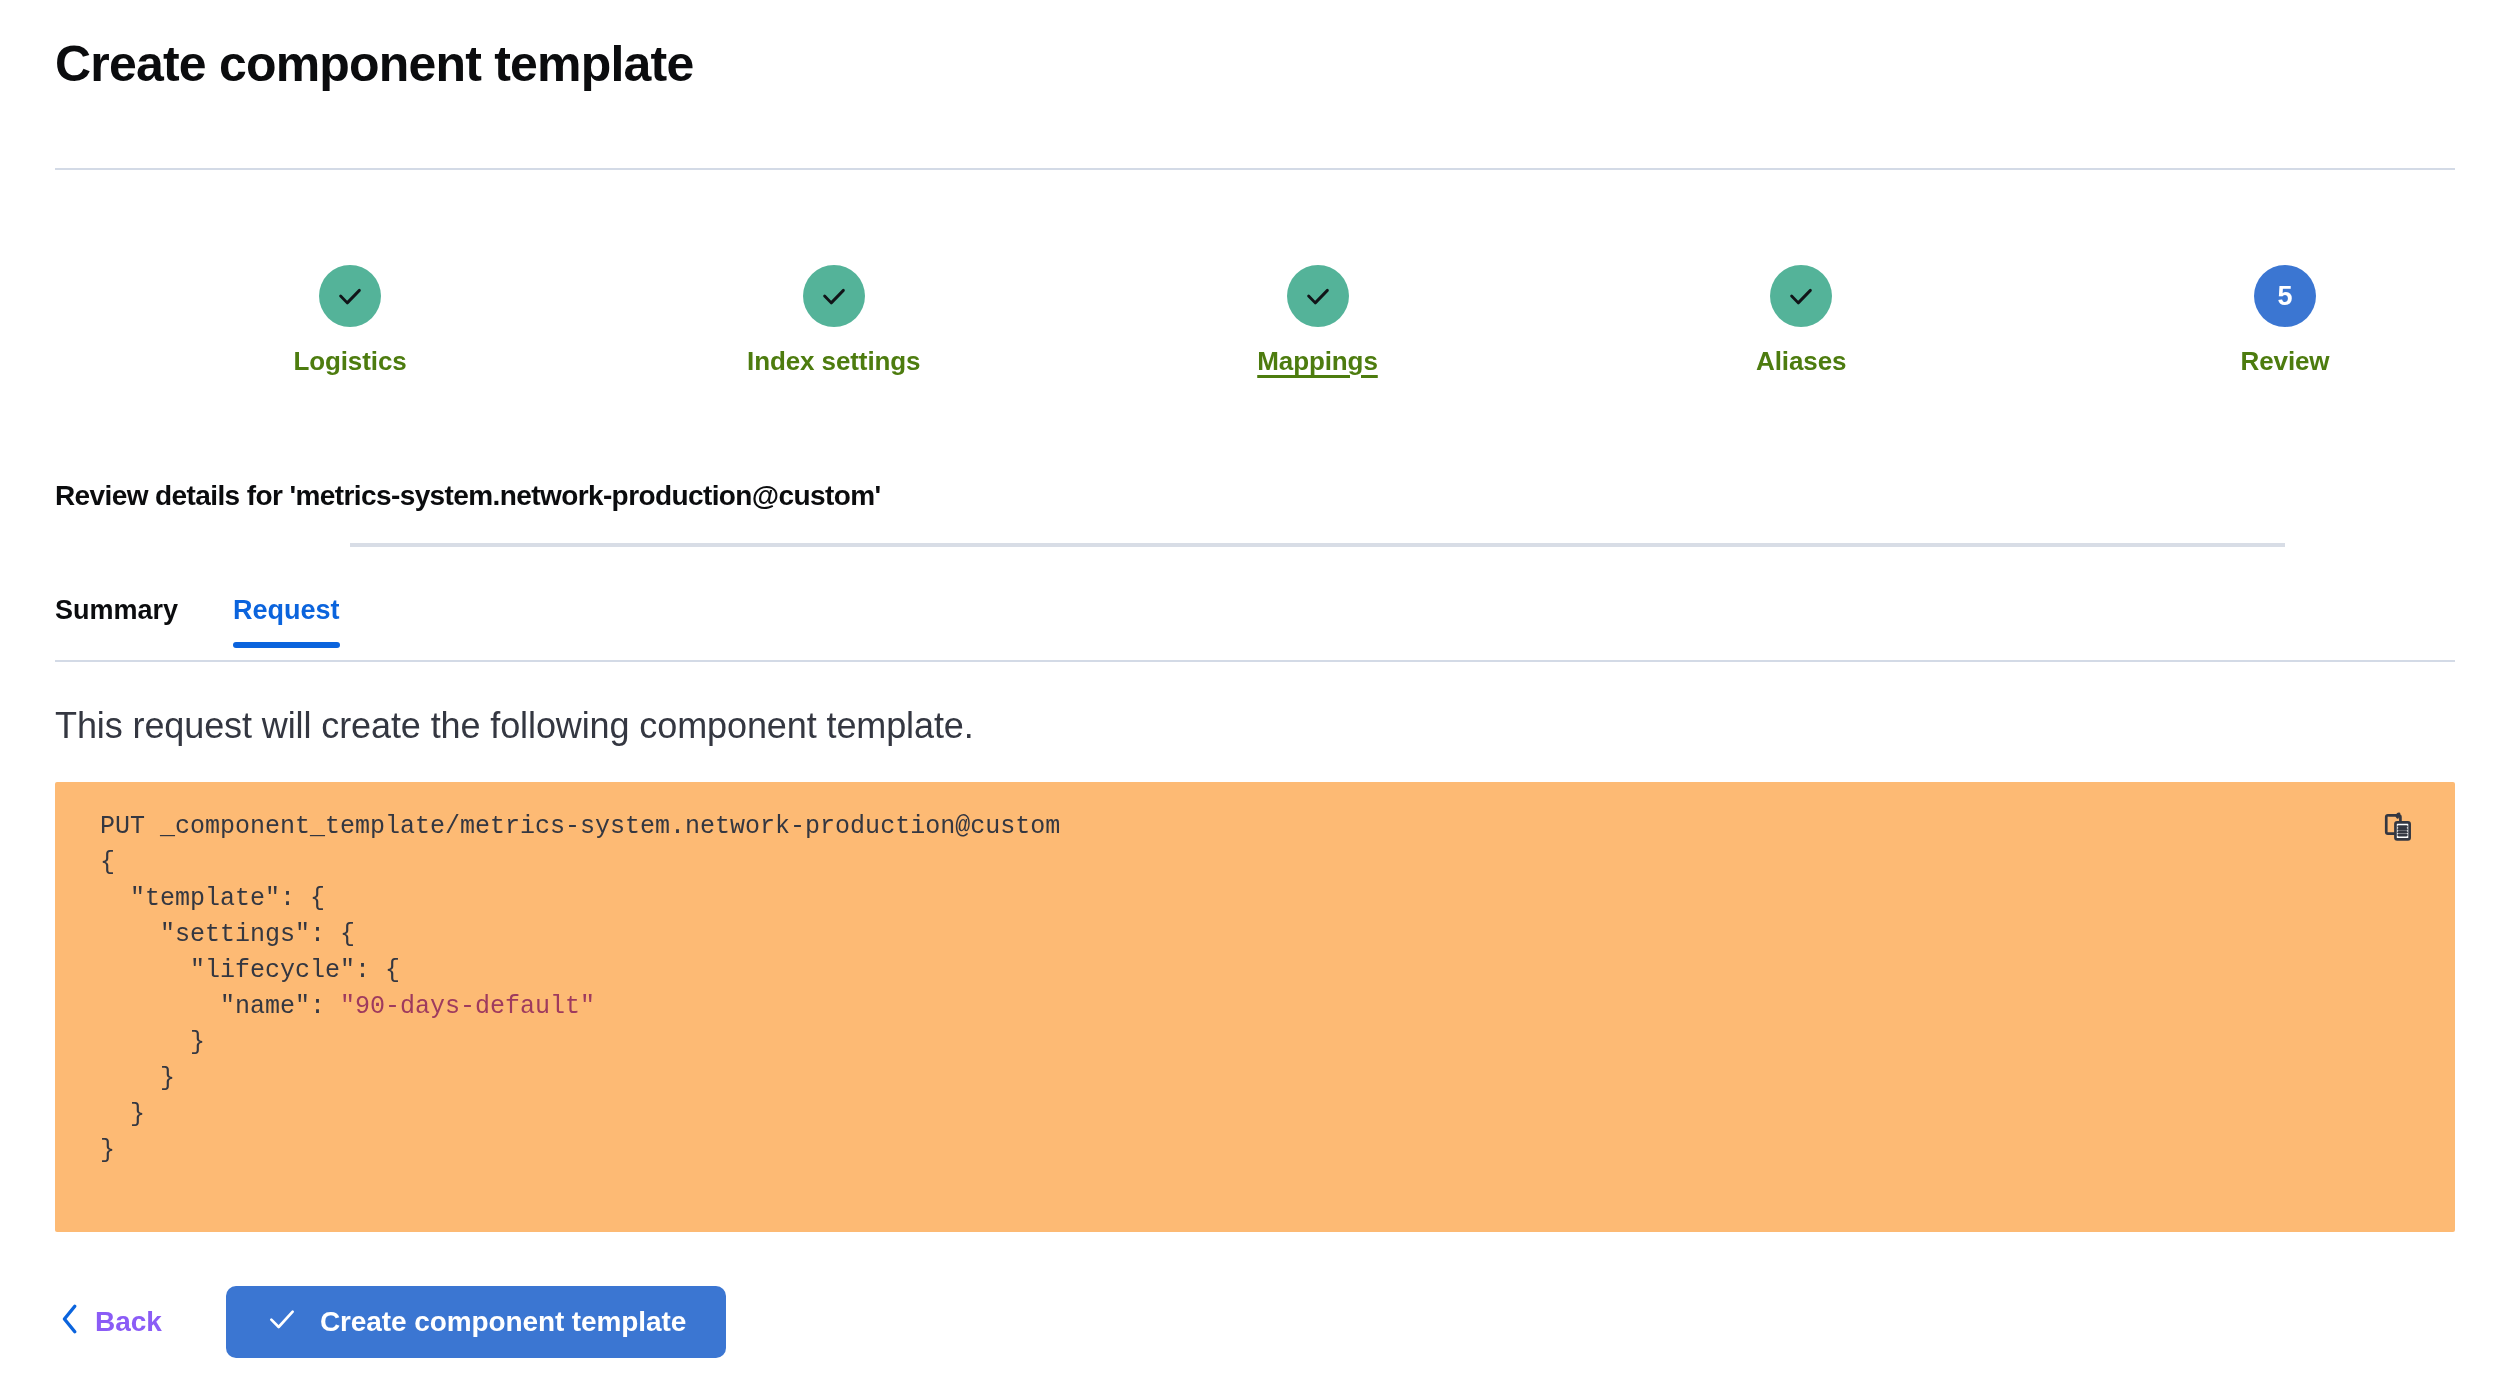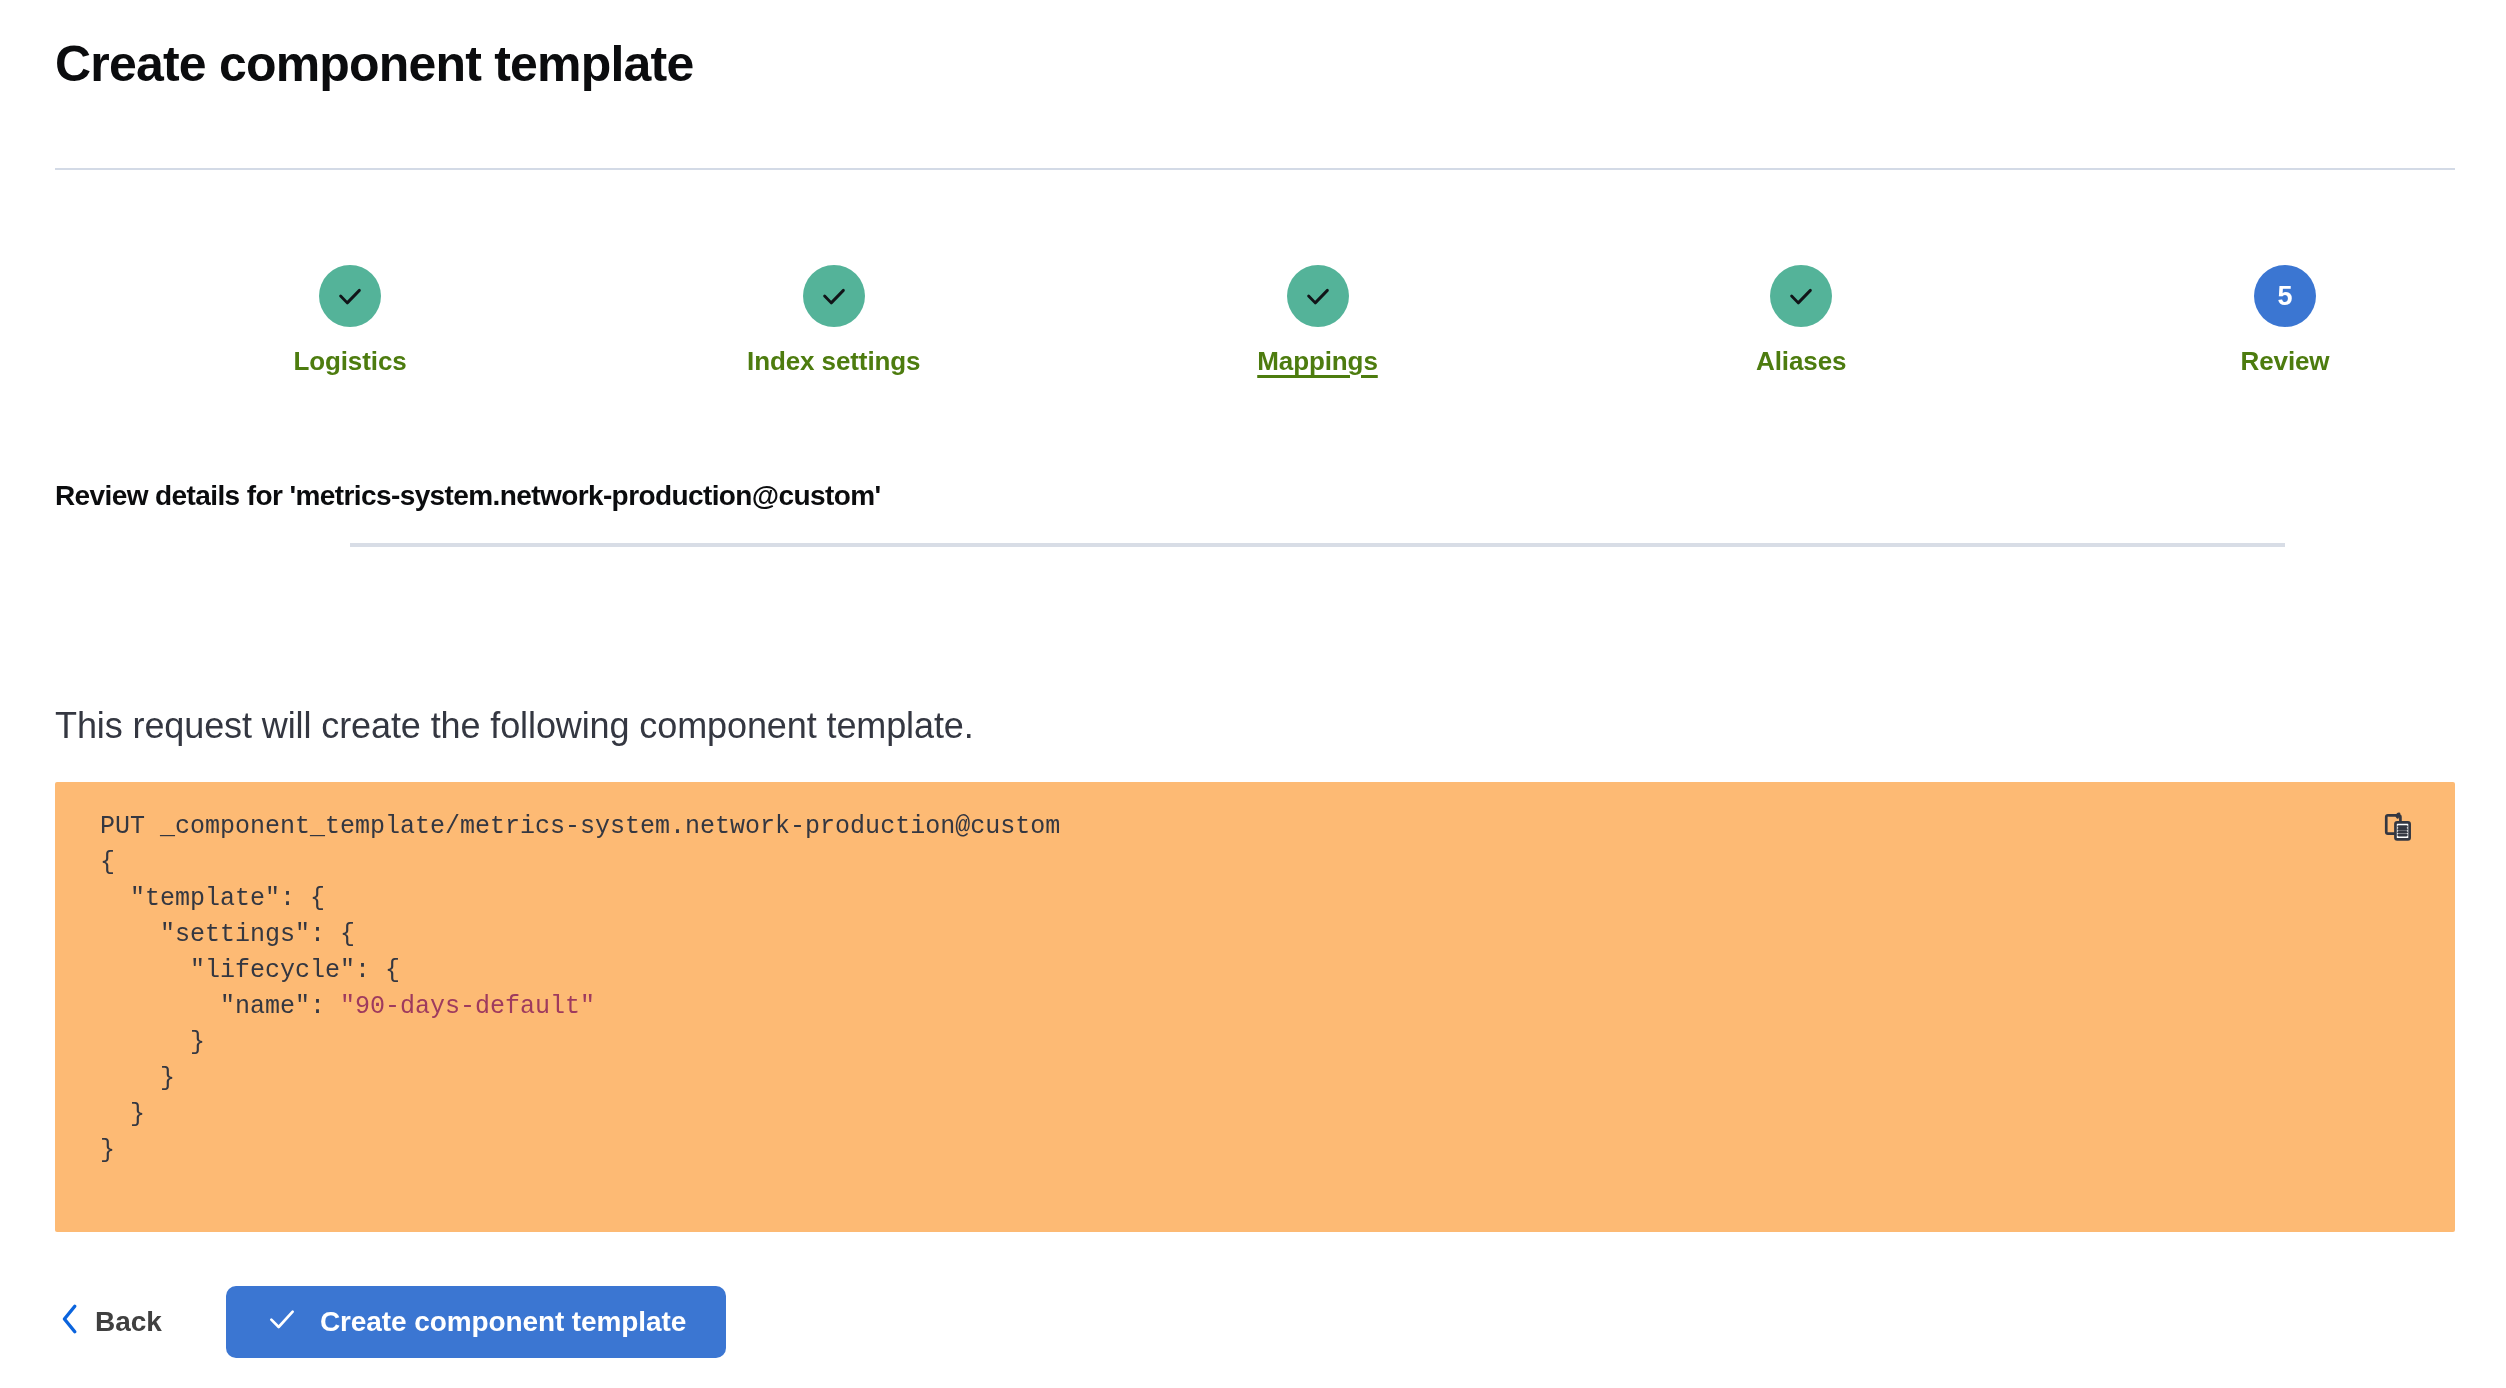--- a/index.html
+++ b/index.html
@@ -197,21 +197,21 @@
     height: 74px;
     display: flex;
     align-items: center;
   }
   .back-btn {
     display: flex;
     align-items: center;
     gap: 14px;
     background: none;
     border: none;
-    color: #404040;
+    color: #8b5cf6;
     font-size: 28px;
     font-weight: 600;
     font-family: "Liberation Sans", sans-serif;
     cursor: pointer;
     padding: 8px 4px;
   }
   .create-btn {
     margin-left: 60px;
     display: flex;
     align-items: center;
@@ -276,20 +276,25 @@
           <div class="step-circle current">
             <span class="num">5</span>
           </div>
           <div><span class="step-label">Review</span></div>
         </div>
       </div>
   </div>
 
   <div class="review-heading">Review details for 'metrics-system.network-production@custom'</div>
 
+  <div class="tabs">
+    <div class="tabs-rule"></div>
+    <div class="tab t0">Summary</div>
+    <div class="tab t1 active">Request</div>
+  </div>
 
   <div class="description">This request will create the following component template.</div>
 
   <div class="code-block">
     <div class="code-pre" id="code-host"><div><span>PUT _component_template/metrics-system.network-production@custom</span></div><div><span>{</span></div><div><span>  "template": {</span></div><div><span>    "settings": {</span></div><div><span>      "lifecycle": {</span></div><div><span>        "name": </span><span class="str">"90-days-default"</span></div><div><span>      }</span></div><div><span>    }</span></div><div><span>  }</span></div><div><span>}</span></div></div>
     <button class="copy-btn" title="Copy">
       <svg width="34" height="34" viewBox="0 0 24 24" fill="none" stroke="#343741" stroke-width="1.9" stroke-linecap="round" stroke-linejoin="round">
         <path d="M5 3h5l1 1.5h0V3h0a1 1 0 0 1 1-1h0"></path>
         <rect x="3" y="3" width="10" height="13" rx="1.2"></rect>
         <path d="M6 2.2h4a0.8 0.8 0 0 1 0.8 0.8v0.6H5.2V3a0.8 0.8 0 0 1 0.8-0.8z" fill="#343741" stroke="none"></path>

